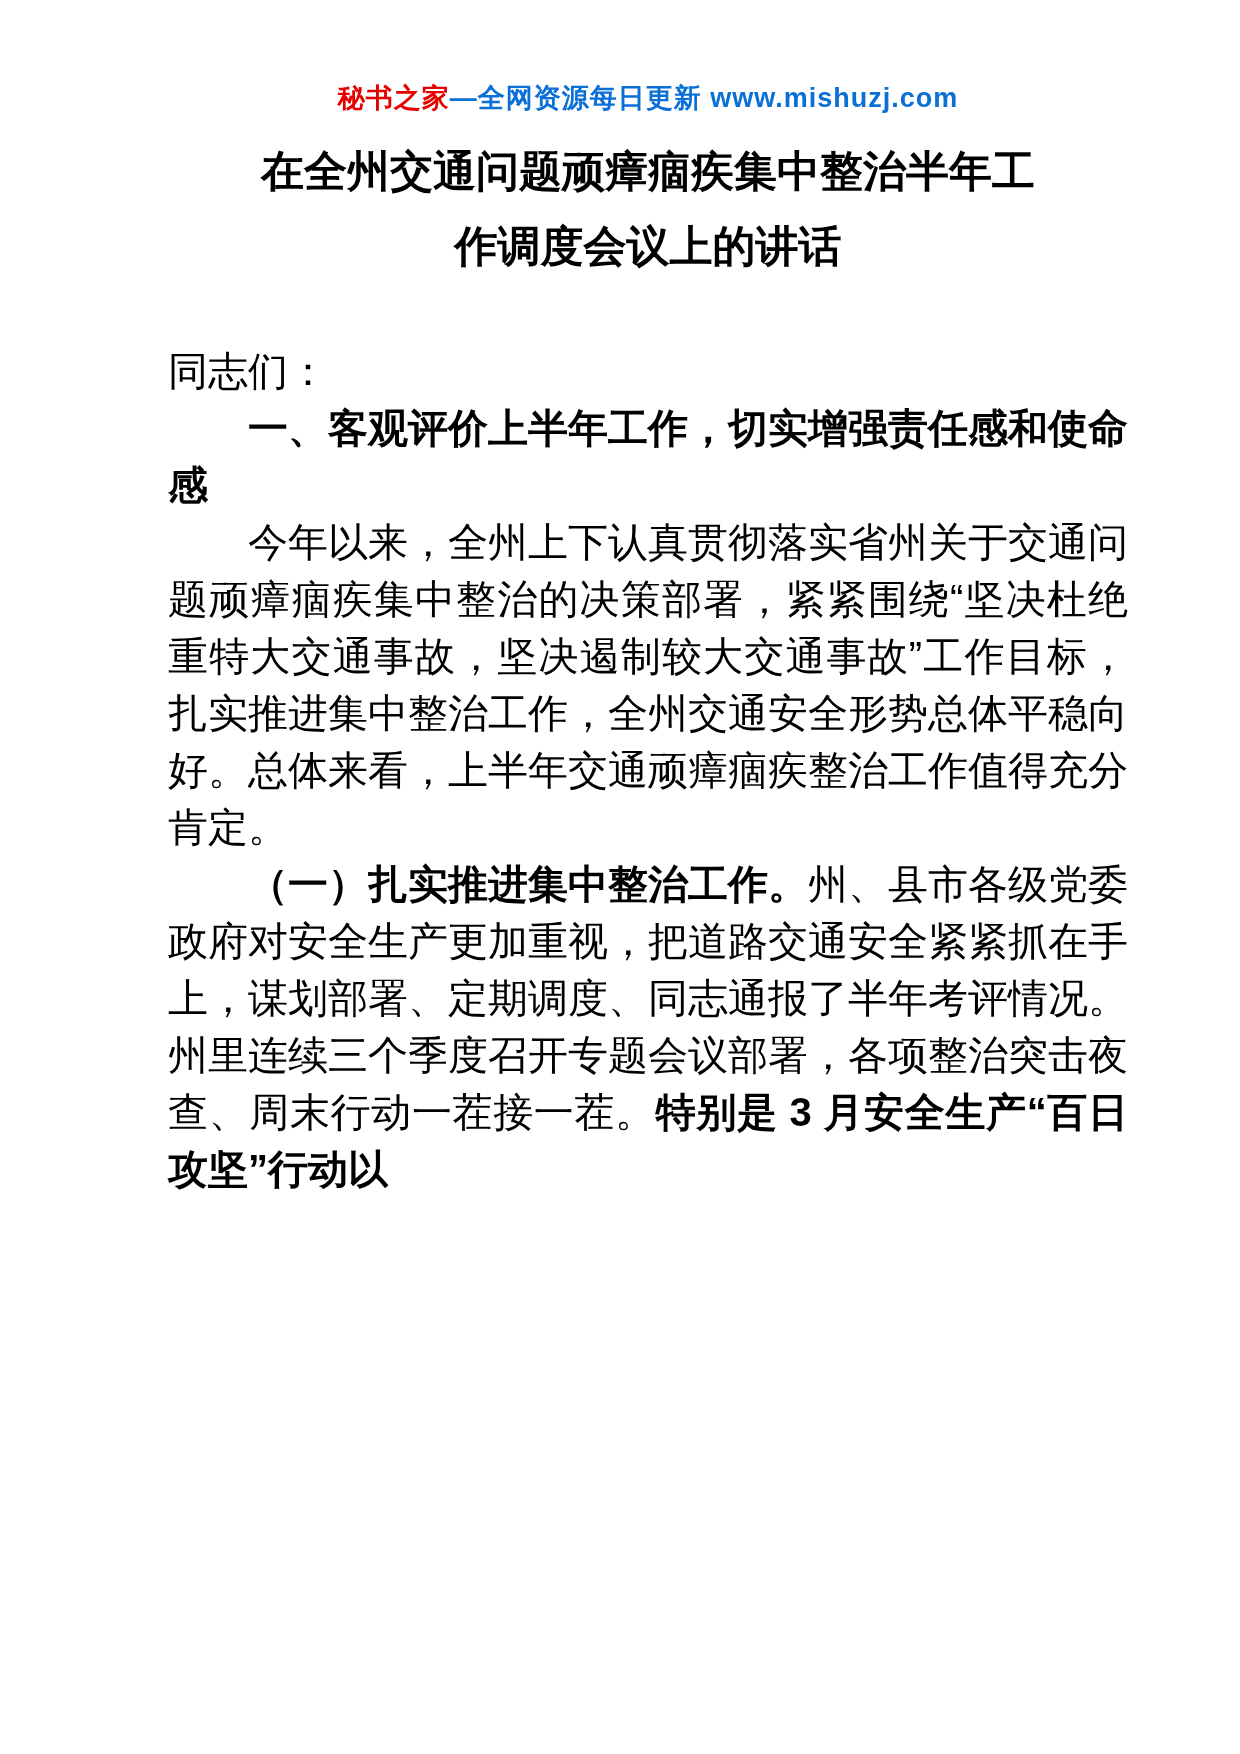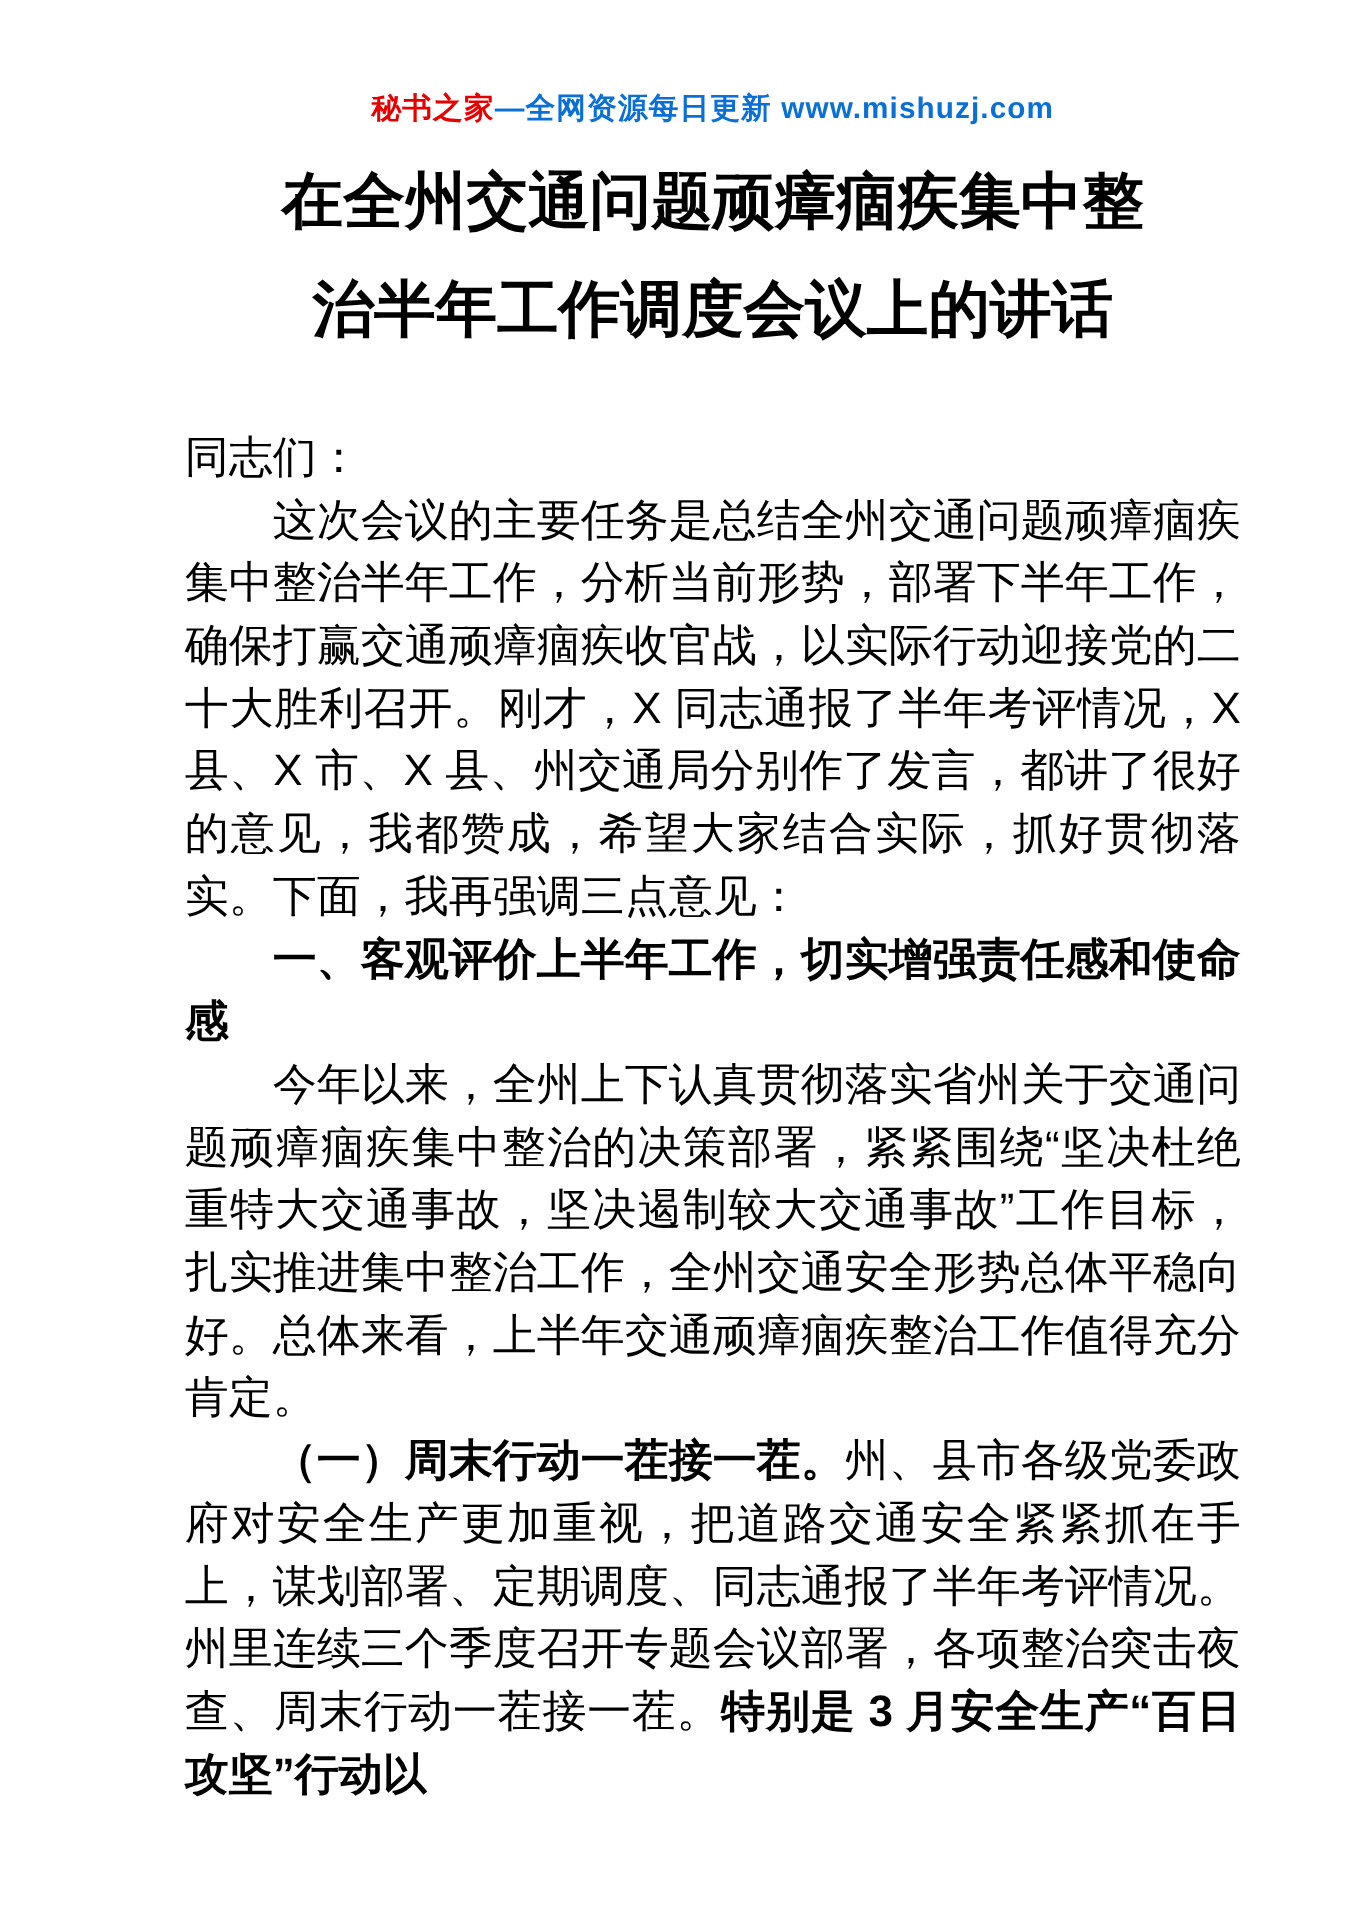--- a/index.html
+++ b/index.html
@@ -19,21 +19,21 @@
   }
   .doc-header {
     text-align: center;
     font-size: 27px;
     font-weight: bold;
     letter-spacing: 1px;
     margin: 0 0 18px 0;
     white-space: nowrap;
   }
   .doc-title {
-    font-size: 56px;
+    font-size: 43px;
     font-weight: bold;
     text-align: center;
     line-height: 1.75;
     max-width: 800px;
     margin: 0 auto 58px auto;
   }
   .doc-body p {
     font-size: 40px;
     line-height: 57px;
     text-align: justify;
@@ -55,19 +55,18 @@
 <div class="page">
 
   <div class="doc-header">
     <span style="color: rgb(230, 0, 0);">秘书之家</span><span style="color: rgb(10, 111, 214);">—全网资源每日更新 www.mishuzj.com</span>
   </div>
 
   <h1 class="doc-title">在全州交通问题顽瘴痼疾集中整治半年工作调度会议上的讲话</h1>
 
   <div class="doc-body">
       <p><span>同志们：</span></p>
-      <p class="indent"><span>这次会议的主要任务是总结全州交通问题顽瘴痼疾集中整治半年工作，分析当前形势，部署下半年工作，确保打赢交通顽瘴痼疾收官战，以实际行动迎接党的二十大胜利召开。刚才，X 同志通报了半年考评情况，X 县、X 市、X 县、州交通局分别作了发言，都讲了很好的意见，我都赞成，希望大家结合实际，抓好贯彻落实。下面，我再强调三点意见：</span></p>
       <p class="indent"><span class="seg-bold">一、客观评价上半年工作，切实增强责任感和使命感</span></p>
       <p class="indent"><span>今年以来，全州上下认真贯彻落实省州关于交通问题顽瘴痼疾集中整治的决策部署，紧紧围绕“坚决杜绝重特大交通事故，坚决遏制较大交通事故”工作目标，扎实推进集中整治工作，全州交通安全形势总体平稳向好。总体来看，上半年交通顽瘴痼疾整治工作值得充分肯定。</span></p>
-      <p class="indent"><span class="seg-bold">（一）周末行动一茬接一茬。</span><span>州、县市各级党委政府对安全生产更加重视，把道路交通安全紧紧抓在手上，谋划部署、定期调度、同志通报了半年考评情况。州里连续三个季度召开专题会议部署，各项整治突击夜查、周末行动一茬接一茬。</span><span class="seg-bold">特别是 3 月安全生产“百日攻坚”行动以</span></p>
+      <p class="indent"><span class="seg-bold">（一）扎实推进集中整治工作。</span><span>州、县市各级党委政府对安全生产更加重视，把道路交通安全紧紧抓在手上，谋划部署、定期调度、同志通报了半年考评情况。州里连续三个季度召开专题会议部署，各项整治突击夜查、周末行动一茬接一茬。</span><span class="seg-bold">特别是 3 月安全生产“百日攻坚”行动以</span></p>
     </div>
 
 </div>
 
 </body></html>

